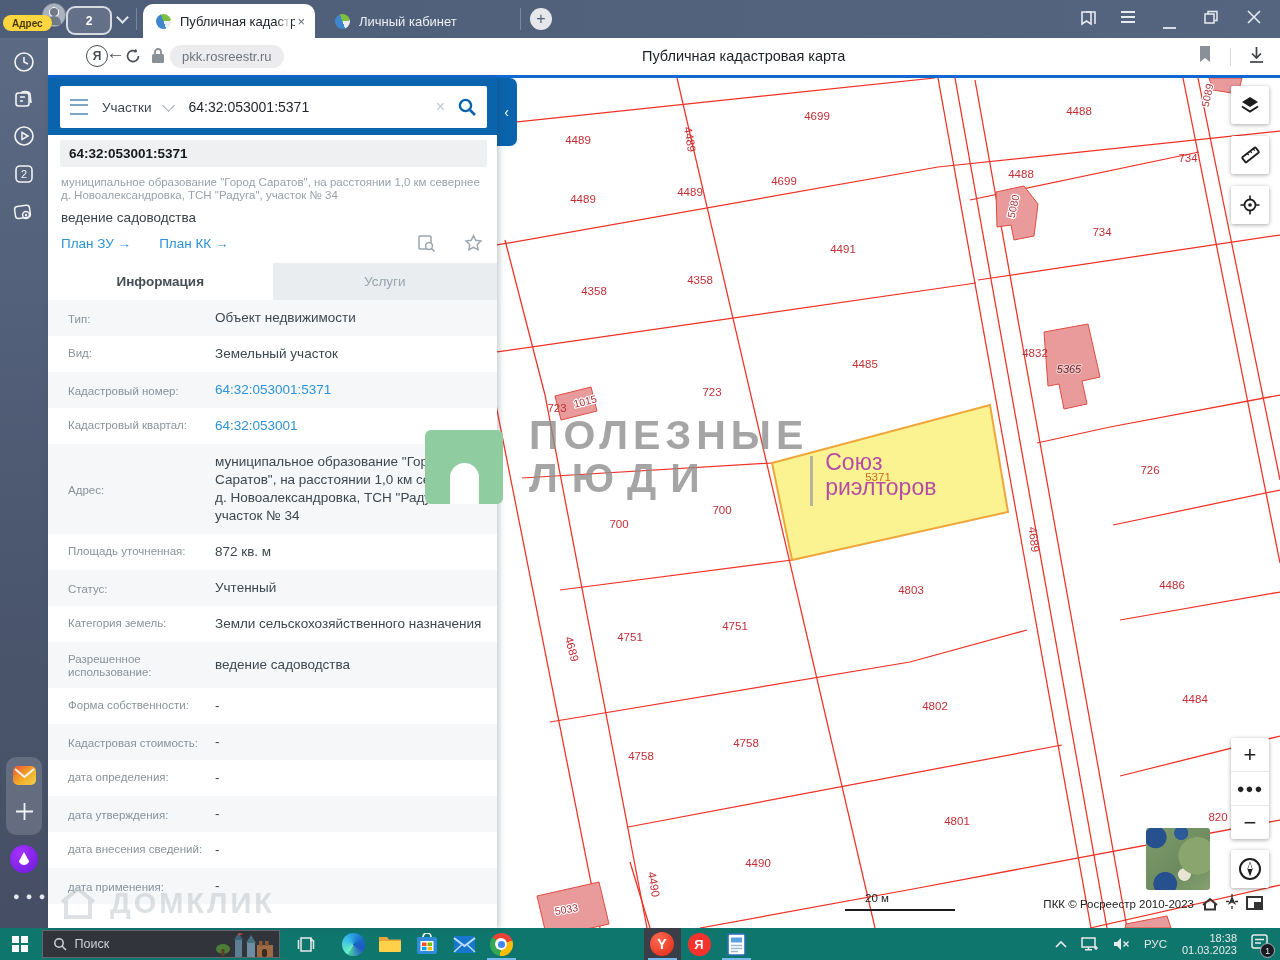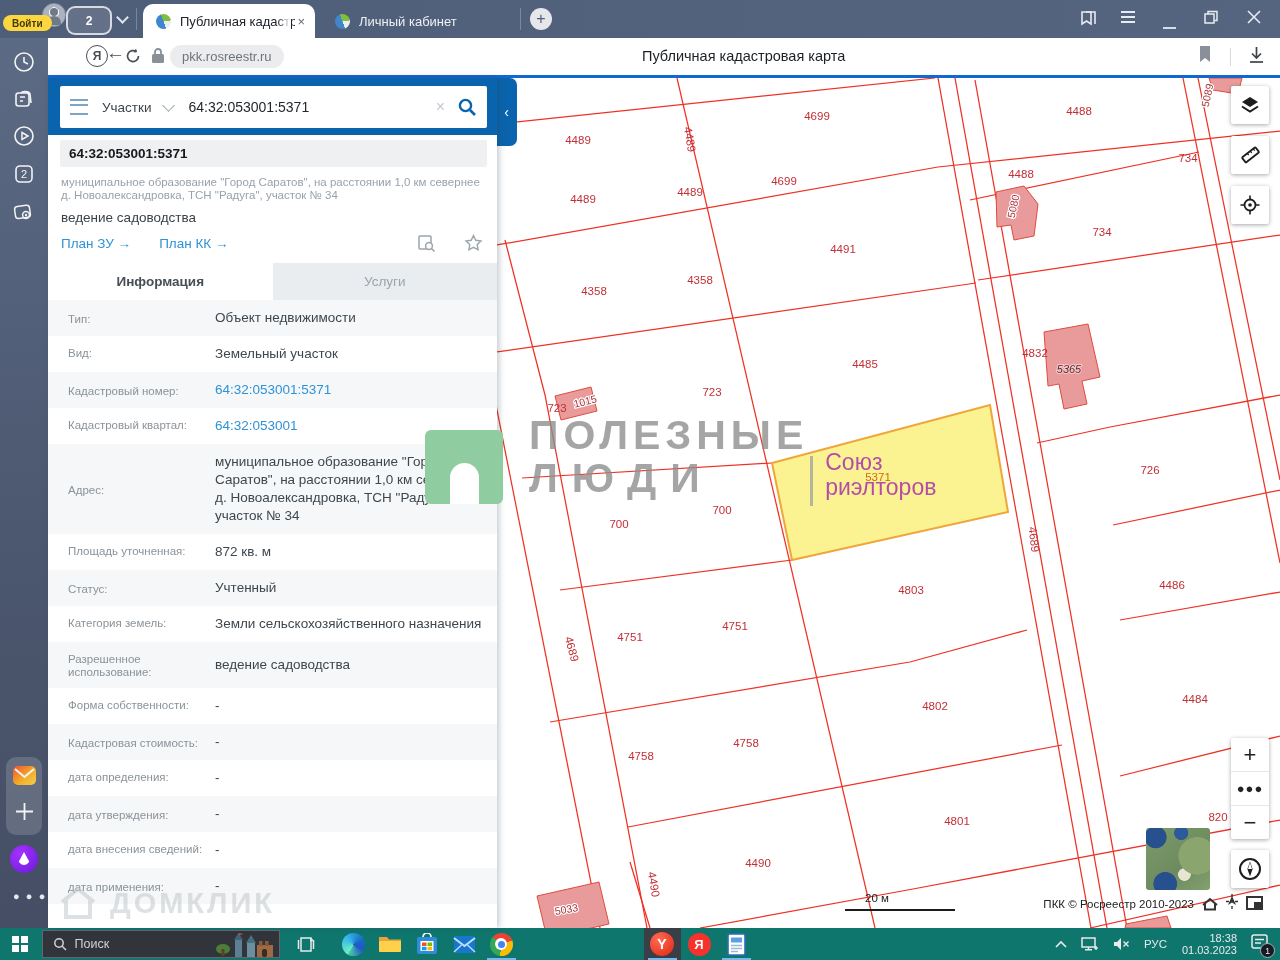--- a/index.html
+++ b/index.html
@@ -144,21 +144,21 @@
 </head>
 <body>
 
 <div id="screen">
 
   <div id="tabstrip">
     <div class="avatar">
         <span class="head"></span>
         <span class="bodyp"></span>
       </div>
-    <div class="login-badge">Войти</div>
+    <div class="login-badge">Адрес</div>
     <div class="tabcount">2</div>
     <div class="tabchevron"></div>
     <div class="tdiv" style="left:136px"></div>
     <div class="tab active" style="left:143px;width:172px">
       <span class="favicon"></span>
       <span class="tabtitle">Публичная кадастрова</span>
       <span class="fade"></span>
       <span class="tabclose">×</span>
     </div>
     <div class="tab inactive" style="left:322px;width:190px">

